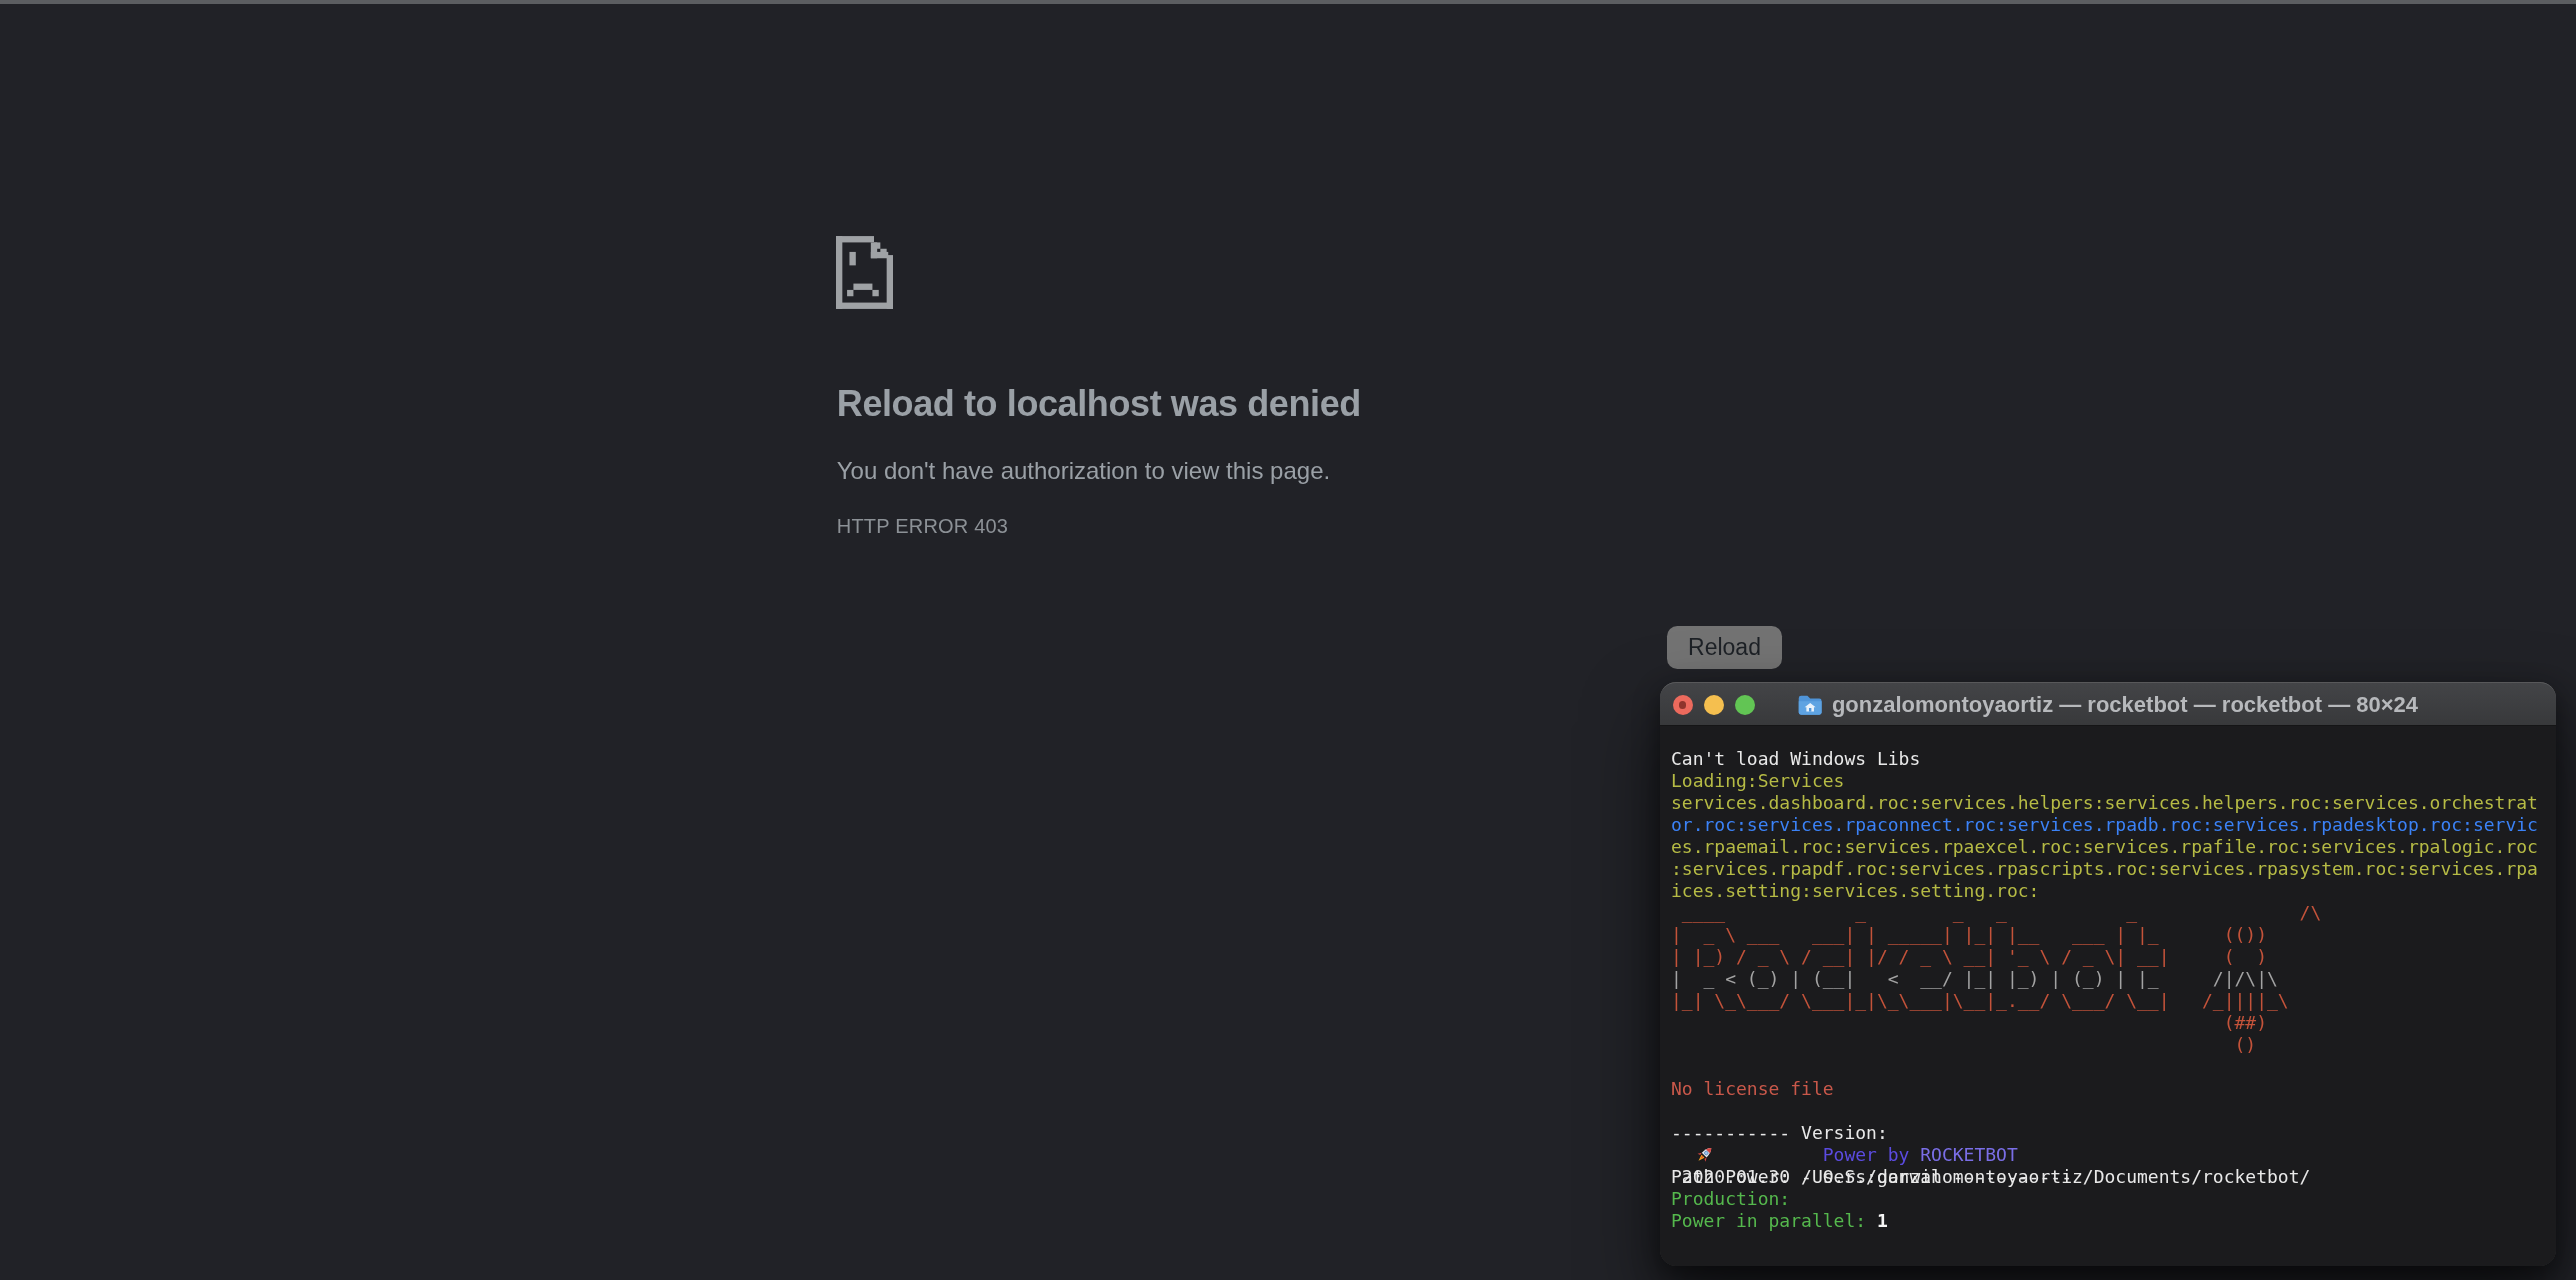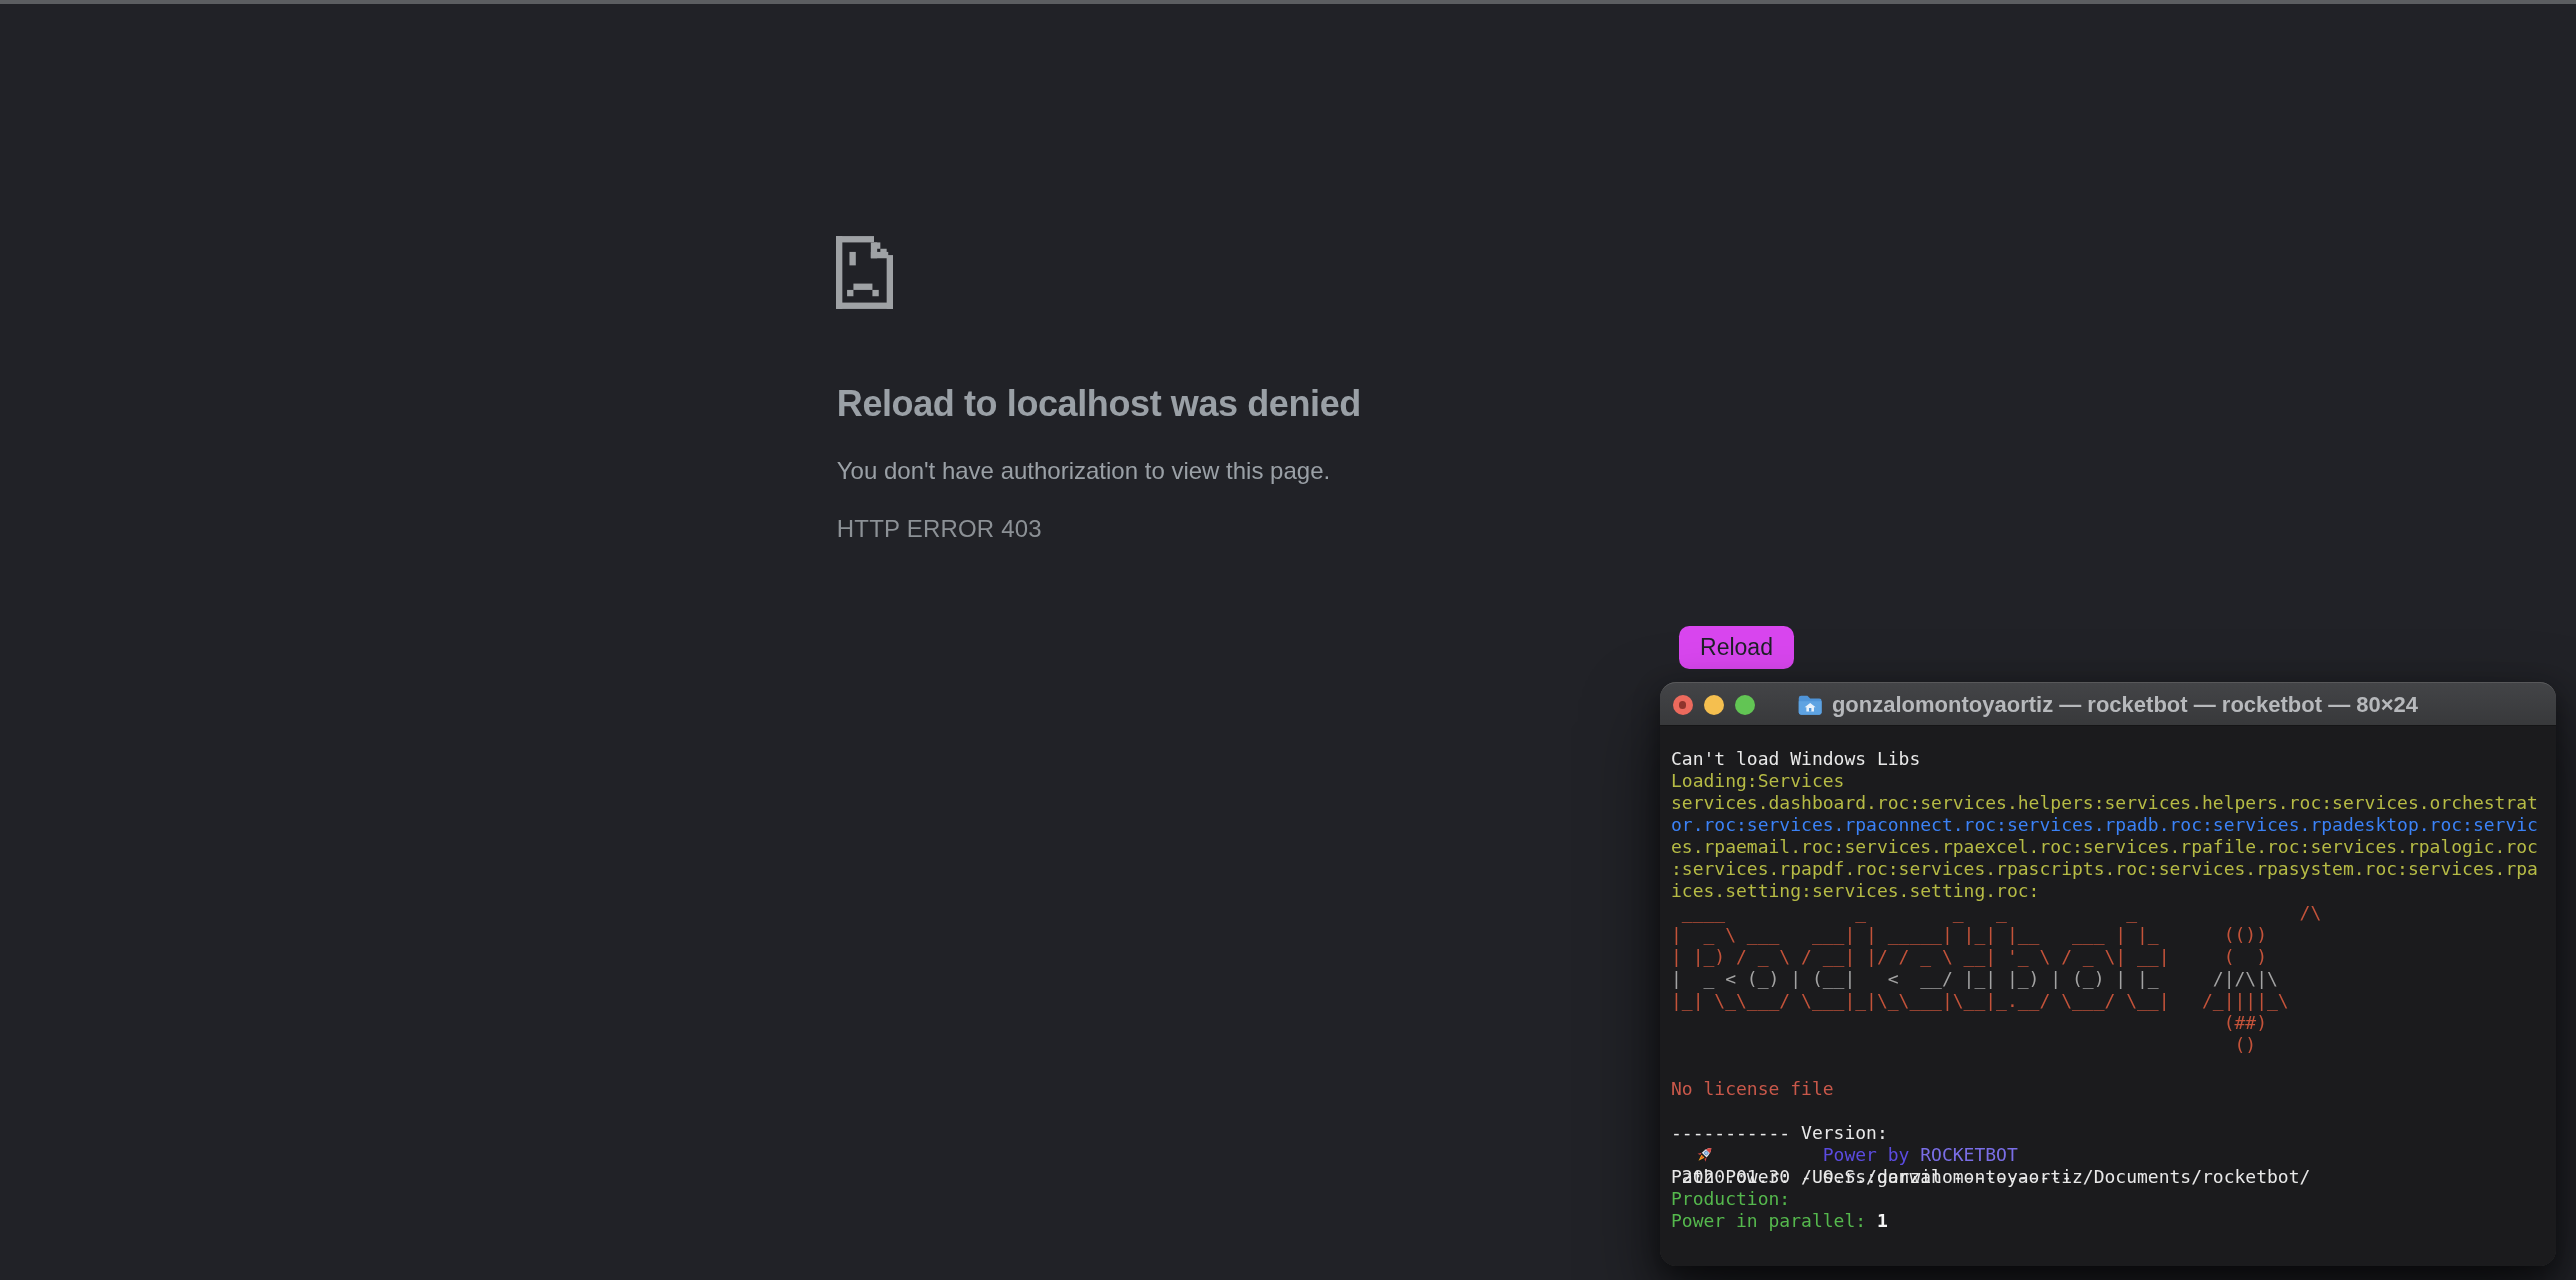--- a/index.html
+++ b/index.html
@@ -15,21 +15,21 @@
   .err-title{
     margin:0;position:absolute;left:0.8px;top:147px;width:869px;
     font-size:36px;font-weight:700;letter-spacing:-0.4px;color:#9aa0a6;white-space:nowrap;
   }
   .err-msg{
     margin:0;position:absolute;left:0.8px;top:221px;width:869px;
     font-size:24px;font-weight:400;color:#9aa0a6;white-space:nowrap;
   }
   .err-code{
     position:absolute;left:0.8px;top:279px;
-    font-size:24px;color:#8c9196;letter-spacing:0.2px;white-space:nowrap;
+    font-size:20px;color:#8c9196;letter-spacing:0.2px;white-space:nowrap;
   }
   .reload{
     position:absolute;left:831px;top:390px;width:115px;height:43px;
     background:#a4bdf4;color:#1d2126;border:none;border-radius:10.3px;
     font-family:"Liberation Sans",sans-serif;font-size:23px;cursor:pointer;
   }
 
   
   .terminal{
     position:absolute;left:1660px;top:682px;width:896px;height:584px;
@@ -79,21 +79,21 @@
     <rect x="44" y="8" width="8" height="20"></rect>
     <rect x="44" y="20" width="22" height="8"></rect>
     <rect x="17" y="20" width="8" height="17"></rect>
     <rect x="22" y="60" width="24" height="8"></rect>
     <rect x="14" y="68" width="8" height="8"></rect>
     <rect x="46" y="68" width="8" height="8"></rect>
   </svg>
   <h1 class="err-title">Reload to localhost was denied</h1>
   <p class="err-msg">You don't have authorization to view this page.</p>
   <div class="err-code">HTTP ERROR 403</div>
-  <button class="reload" style="background: #d946ef; color: rgb(29, 33, 38); margin-left: 12px;">Reload</button>
+  <button class="reload" style="background: #737373; color: rgb(29, 33, 38);">Reload</button>
 </main>
 
 <section class="terminal">
   <header class="titlebar">
     <div class="lights">
       <span class="light red">
           <span class="dot"></span>
         </span>
       <span class="light yellow"></span>
       <span class="light green"></span>

